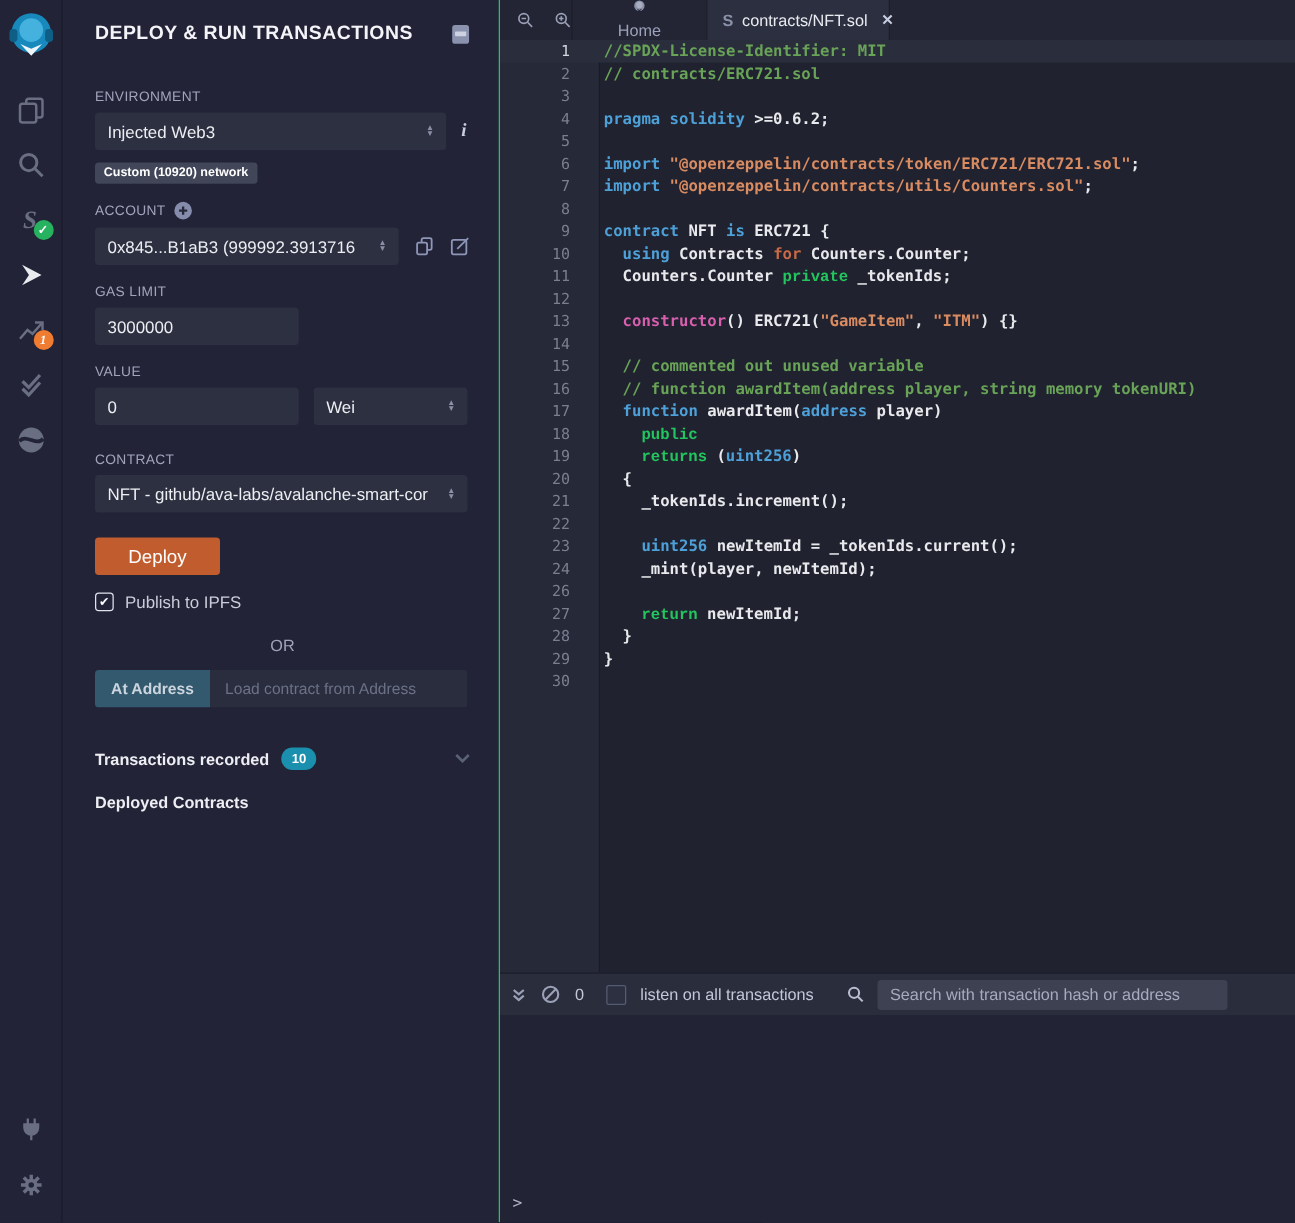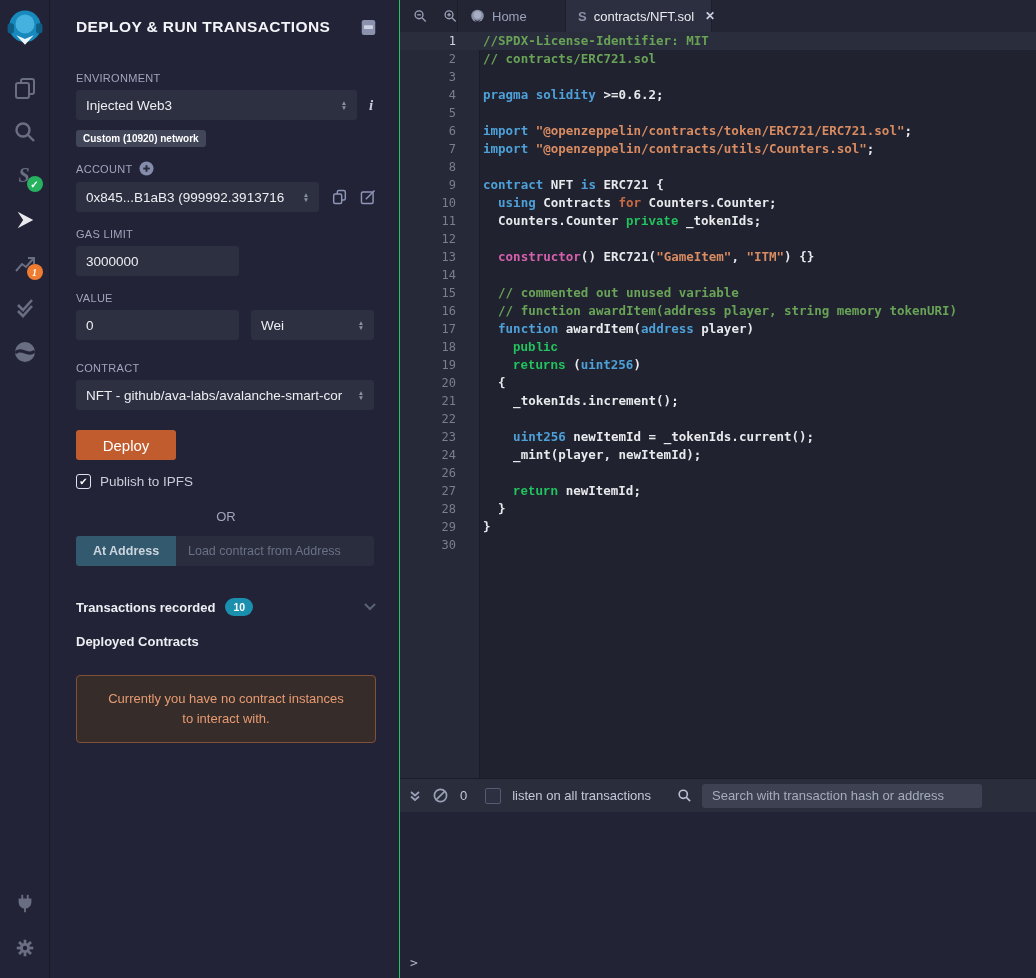--- a/index.html
+++ b/index.html
@@ -43,39 +43,39 @@
   .value-row .input{width:163px;}
   .wei-select{width:123px;}
   .contract-select{width:298px;}
   .deploy-btn{margin-top:20px;width:100px;height:30px;background:#c05c2e;border:none;border-radius:3px;
               color:#fff;font-size:15px;font-weight:normal;cursor:pointer;font-family:"Liberation Sans",sans-serif;}
   .ipfs-row{margin-top:14px;display:flex;align-items:center;gap:9px;font-size:13.5px;color:#c9cdd9;}
   .cbx{width:15px;height:15px;border:1px solid #dfe3ee;border-radius:3px;display:flex;align-items:center;
        justify-content:center;font-size:10px;color:#fff;cursor:pointer;background:transparent;}
   .or-line{margin-top:20px;text-align:center;font-size:13px;color:#a2a3bd;}
   .ataddr{margin-top:12px;display:flex;width:298px;height:30px;border-radius:3px;overflow:hidden;}
-  .ataddr-btn{width:100px;flex:none;background:#33596f;border:none;color:#ccd5dd;font-size:12.5px;font-weight:bold;
+  .ataddr-btn{width:92px;flex:none;background:#33596f;border:none;color:#ccd5dd;font-size:12.5px;font-weight:bold;
               cursor:pointer;font-family:"Liberation Sans",sans-serif;}
   .ataddr-input{flex:1;background:#292d3e;border:none;outline:none;color:#eceef2;font-size:12.5px;padding:0 12px;
                 font-family:"Liberation Sans",sans-serif;}
   .ataddr-input::placeholder{color:#6b7186;}
   .txrec-row{margin-top:32px;display:flex;align-items:center;gap:10px;}
   .txrec-label{font-size:13px;font-weight:bold;color:#edeef3;}
   .count-badge{background:#1a8fae;color:#fff;font-size:10.5px;font-weight:bold;padding:3px 8px;border-radius:9px;}
   .txrec-chev{margin-left:auto;cursor:pointer;display:flex;}
   .deployed-label{margin-top:18px;font-size:13px;font-weight:bold;color:#edeef3;}
   .alert{margin-top:26px;background:#362d2b;border:1px solid #824f38;border-radius:4px;color:#e89a70;
          font-size:13px;line-height:1.55;text-align:center;padding:13px 28px;}
 
   
   .main{flex:1;display:flex;flex-direction:column;min-width:0;}
   .tabbar{height:32px;flex:none;background:#232534;display:flex;align-items:stretch;}
   .ztools{width:57px;flex:none;display:flex;align-items:center;gap:15px;padding-left:13px;}
   .tab{display:flex;align-items:center;padding:0 12px;font-size:13px;gap:7px;cursor:pointer;border-left:1px solid #1c1e2b;}
-  .tab-home{color:#9ba1b8;width:108px;}
+  .tab-home{color:#9ba1b8;width:108px;flex-direction:column;}
   .tab-active{background:#2b2f3f;color:#e9ebf1;border-right:1px solid #1c1e2b;width:147px;}
   .sol-glyph{font-weight:bold;color:#8b91a8;font-size:13px;}
   .tab-close{color:#c9cde0;font-size:12px;font-weight:bold;margin-left:4px;cursor:pointer;}
 
   .editor{height:746px;flex:none;position:relative;background:#20232f;overflow:hidden;}
   .gutterbg{position:absolute;left:0;top:0;width:80px;height:100%;background:#262937;border-right:1px solid #1a1d28;}
   .code{position:relative;}
   .crow{display:flex;height:18px;line-height:18px;font-family:"DejaVu Sans Mono",monospace;
         font-size:12.5px;font-weight:bold;white-space:pre;}
   .crow.hl{background:#2a2e3c;}
@@ -267,21 +267,20 @@
       <span class="count-badge">10</span>
       <span class="txrec-chev">
         <svg width="12" height="8" viewBox="0 0 12 8" fill="none" stroke="#5b6277" stroke-width="2">
           <polyline points="1,1 6,6 11,1"></polyline>
         </svg>
       </span>
     </div>
 
     <div class="deployed-label">Deployed Contracts</div>
 
-    <div class="alert">Currently you have no contract instances to interact with.</div>
   </div>
 
   <div class="main">
     <div class="tabbar">
       <div class="ztools">
         <svg width="16" height="16" viewBox="0 0 24 24" fill="none" stroke="#9aa0b6" stroke-width="2.2" style="cursor:pointer">
           <circle cx="10" cy="10" r="6.5"></circle>
             <line x1="15" y1="15" x2="21" y2="21"></line>
             <line x1="7" y1="10" x2="13" y2="10"></line>
         </svg>

